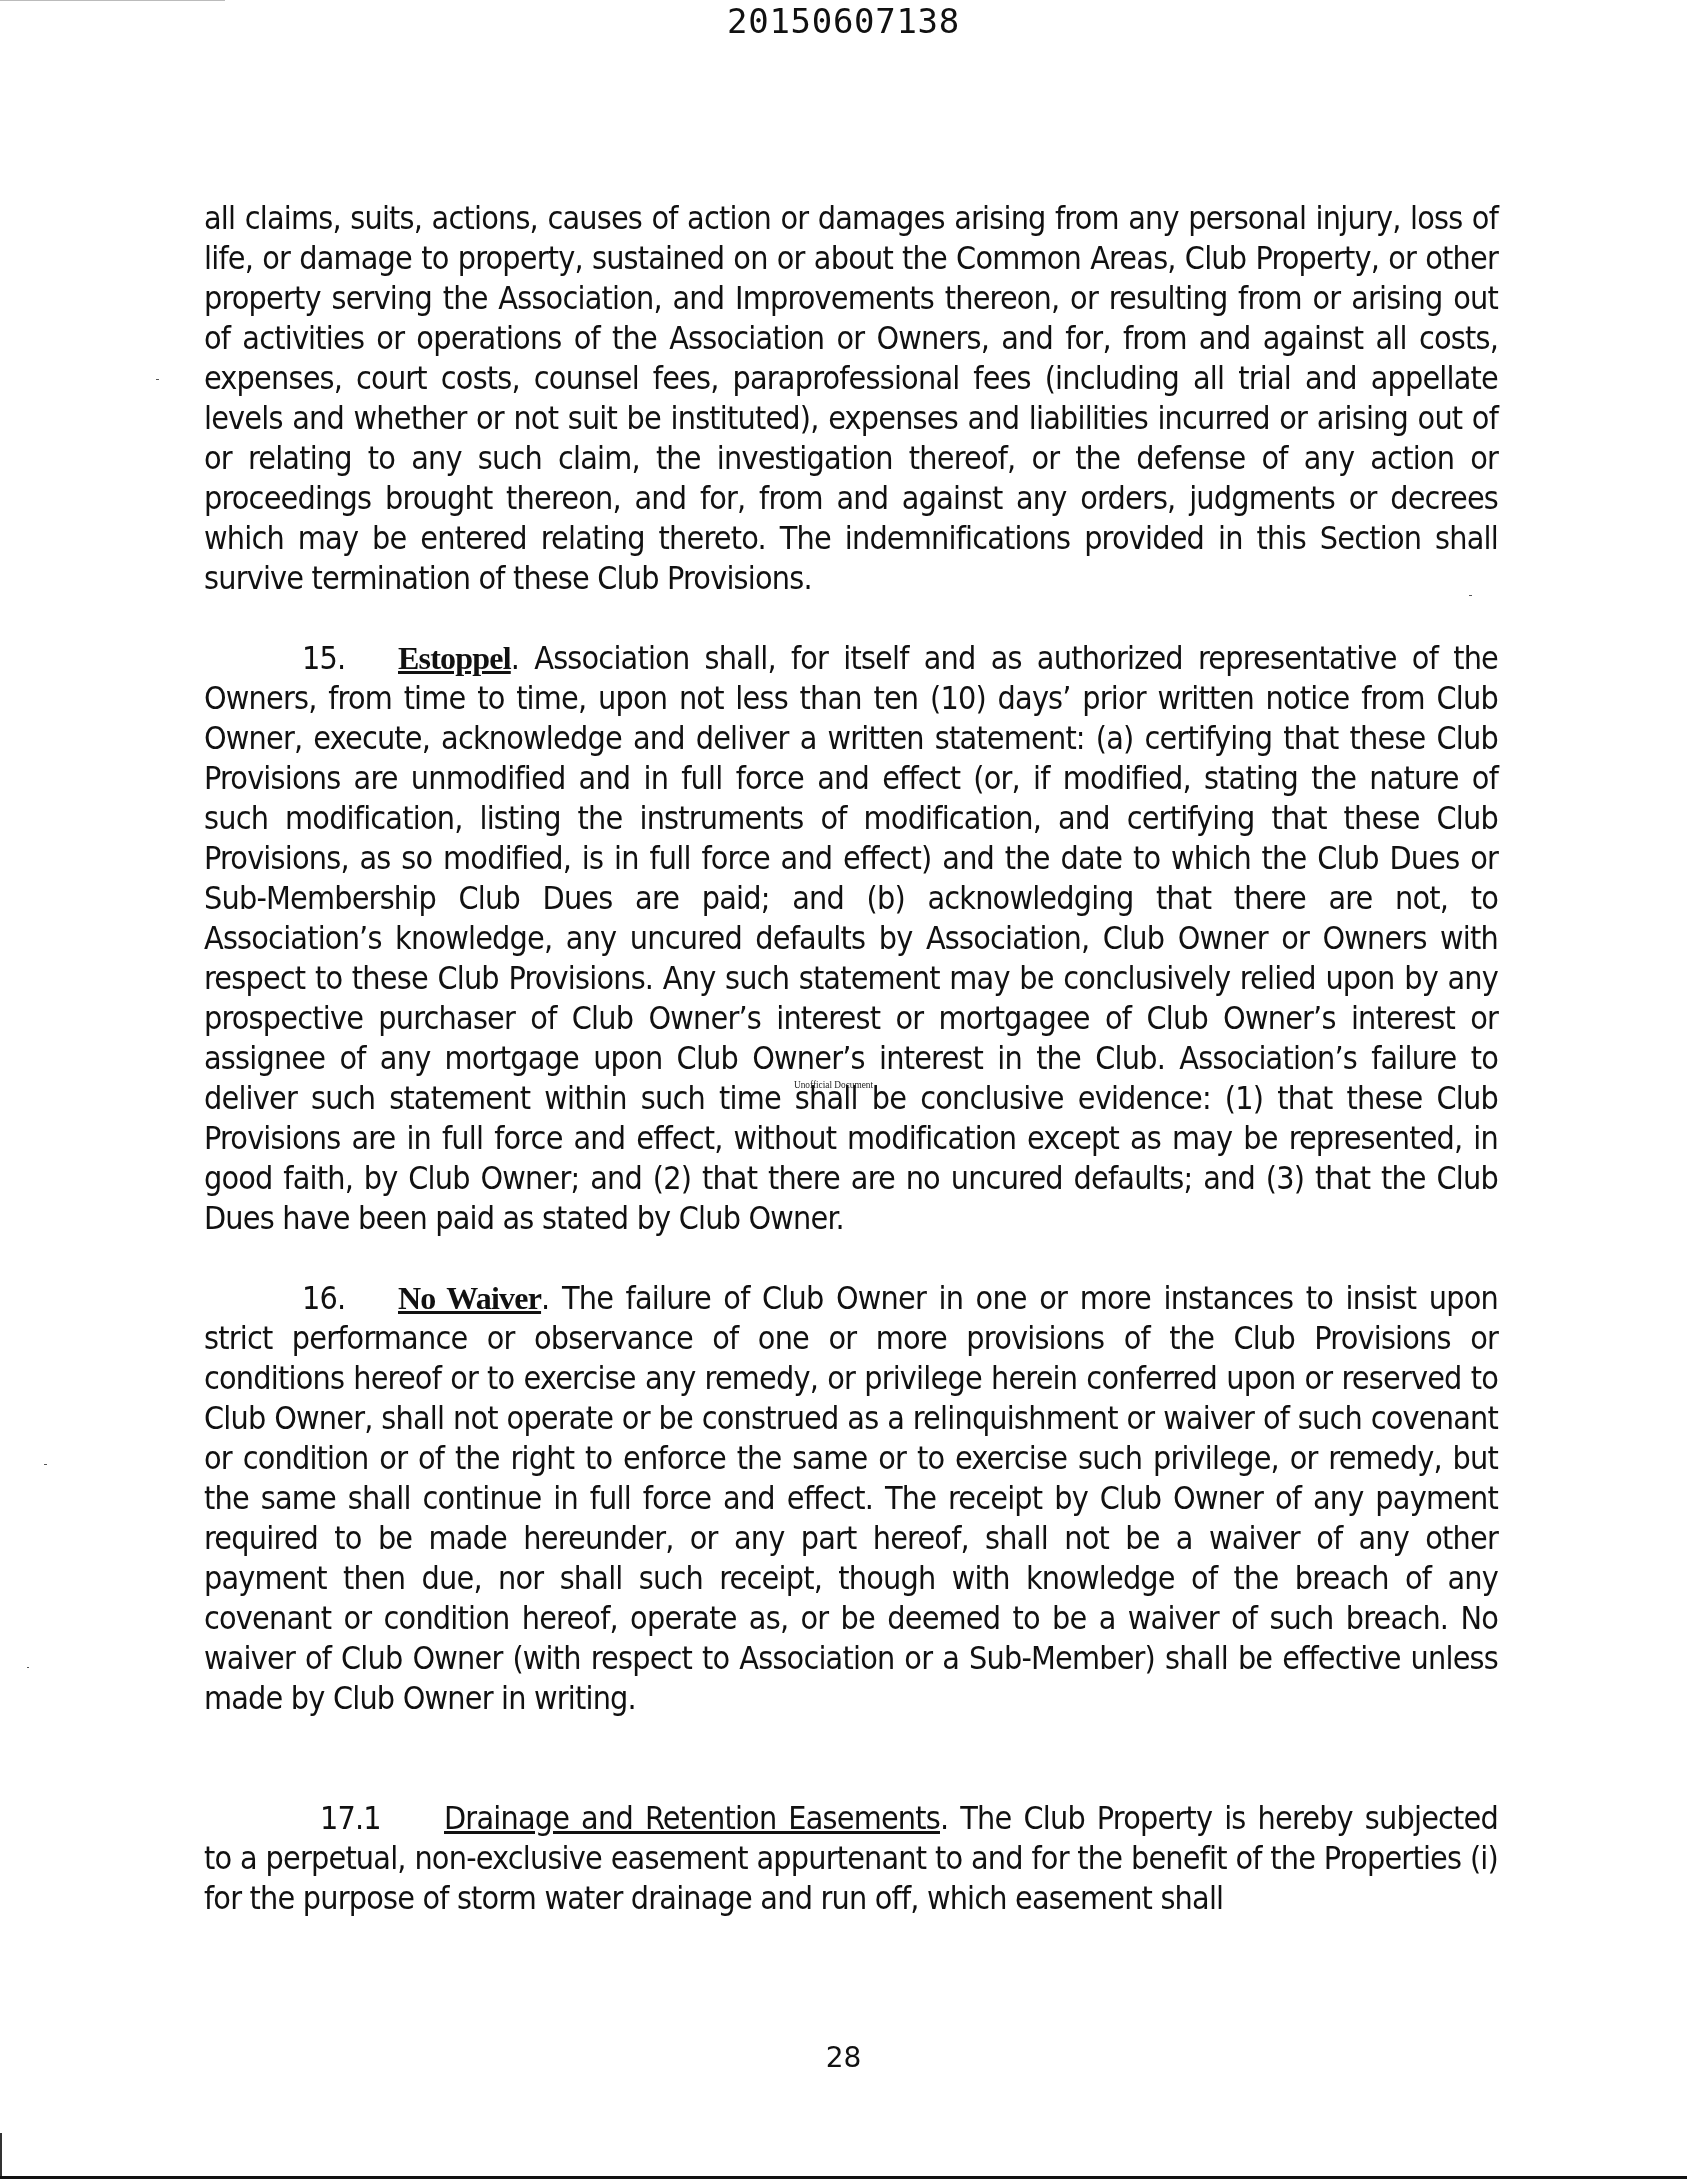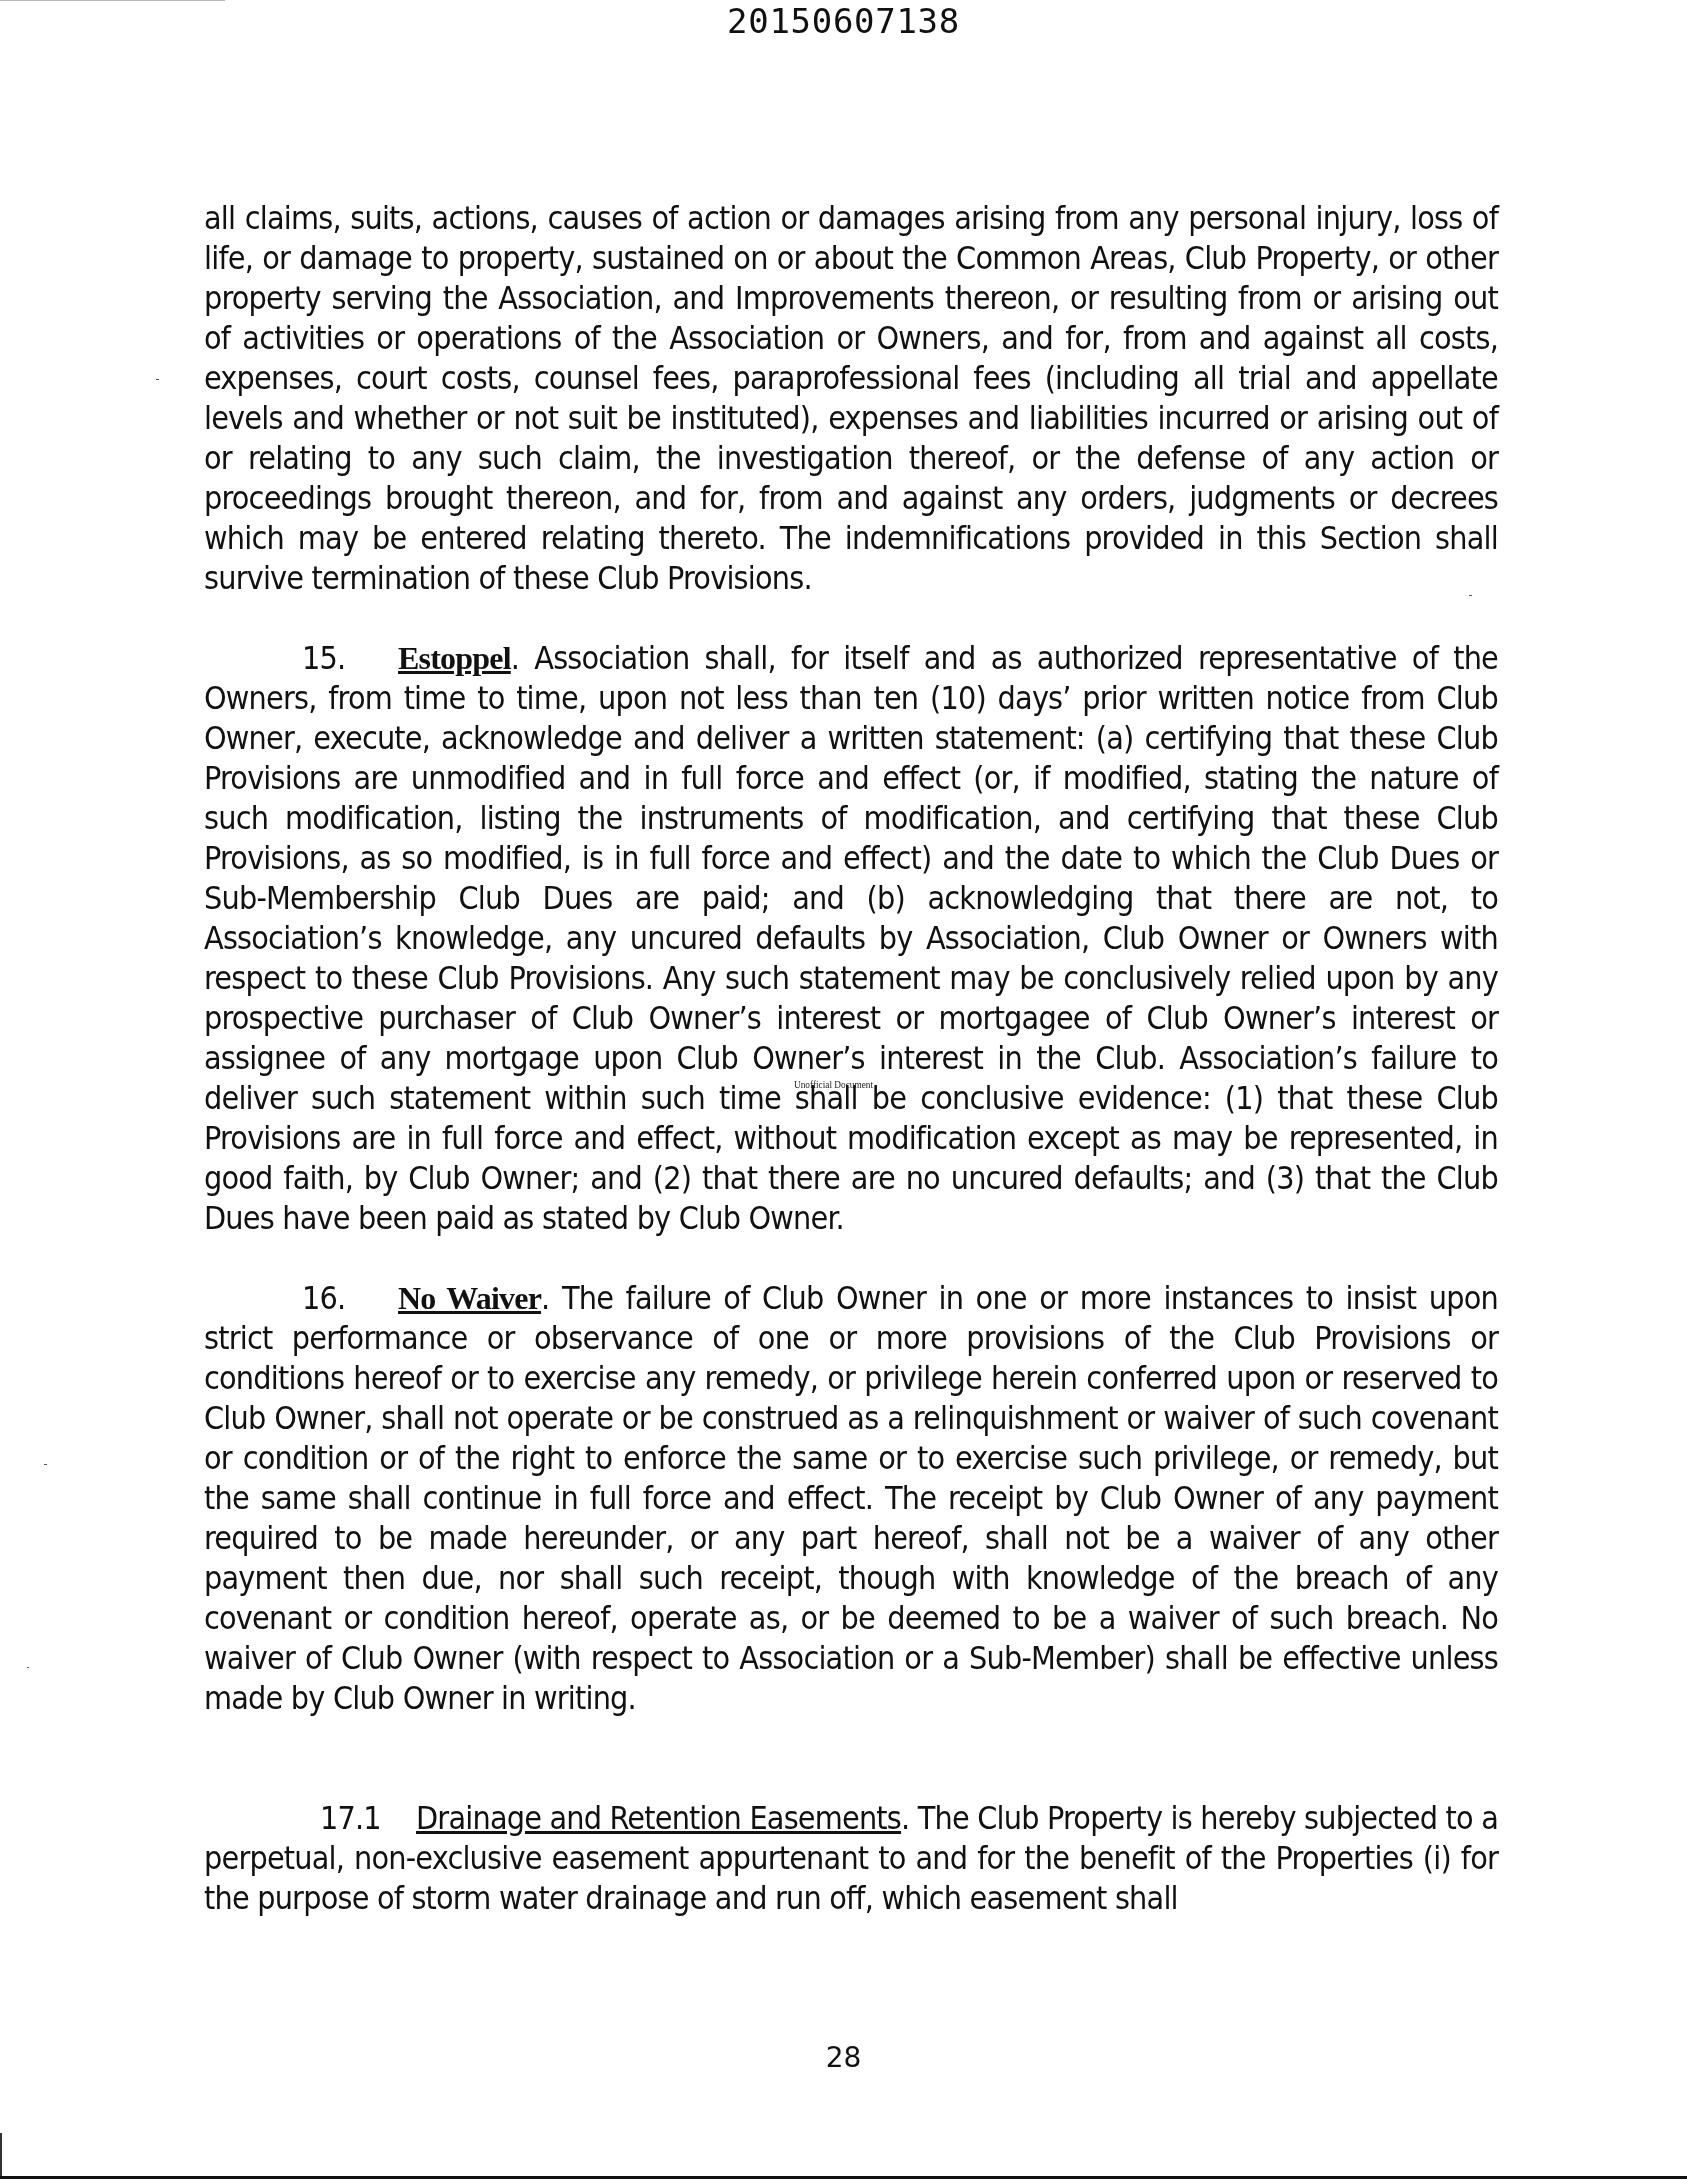--- a/index.html
+++ b/index.html
@@ -22,21 +22,21 @@
     font-size: 32px; line-height: 40px;
     font-family: "DejaVu Sans Condensed", "DejaVu Sans", "Liberation Sans", sans-serif;
     font-stretch: condensed;
     letter-spacing: -0.8px;
   }
   .para { text-align: justify; text-align-last: left; margin: 0; }
   .gap { height: 40px; }
   .num { display: inline-block; width: 96px; margin-left: 98px; }
   .sub-num { display: inline-block; width: 96px; margin-left: 116px; }
   .heading-u { font-weight: bold; text-decoration: underline; font-family: Liberation Serif, serif; }
-  .sub-heading-u { text-decoration: underline; }
+  .sub-heading-u { text-decoration: underline; margin-left: 28px; }
   .watermark {
     position: absolute; left: 794px; top: 1080px;
     font-family: Liberation Serif, serif; font-size: 9.3px; color: #222;
     letter-spacing: 0;
   }
   .page-number {
     position: absolute; top: 2041px; left: 0; width: 1687px; text-align: center;
     font-size: 28px; font-family: "DejaVu Sans", sans-serif;
   }
   .bottom-rule {

